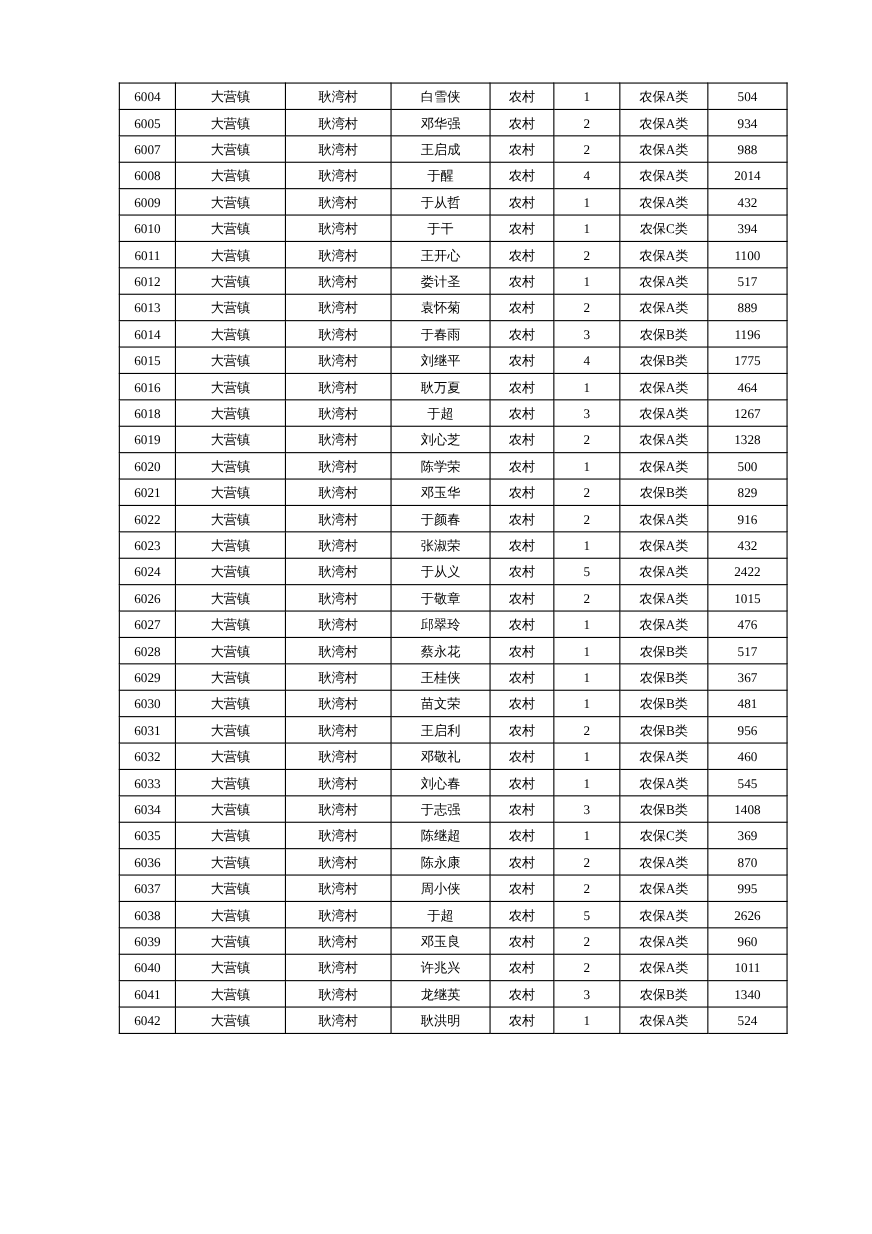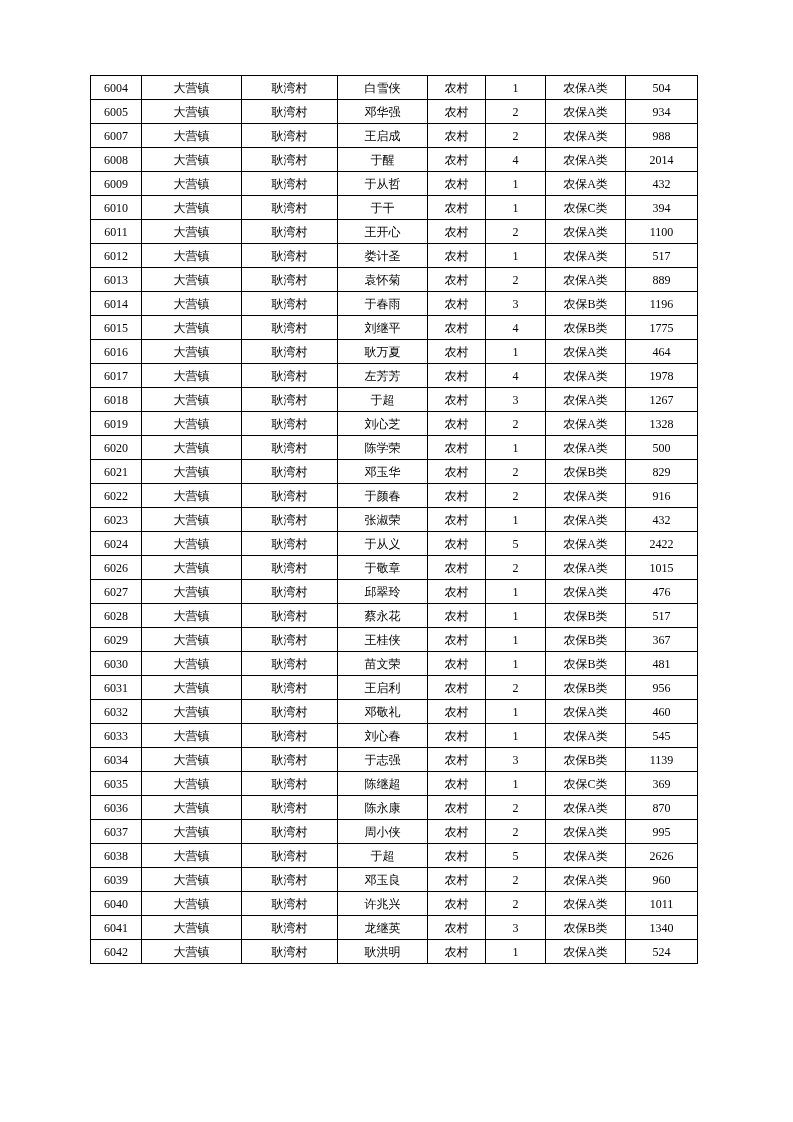--- a/index.html
+++ b/index.html
@@ -8,21 +8,21 @@
   }
   body {
     width: 793px;
     height: 1122px;
     background: #ffffff;
     position: relative;
     font-family: "Liberation Serif", "DejaVu Serif", serif;
   }
   .sheet {
     position: absolute;
-    left: 54px;
+    left: 72px;
     top: 75px;
     padding-left: 36px;
   }
   table.data-table {
     border-collapse: collapse;
     table-layout: fixed;
   }
   table.data-table td {
     border: 1px solid #000000;
     height: 24px;
@@ -175,30 +175,20 @@
           <td>6016</td>
           <td>大营镇</td>
           <td>耿湾村</td>
           <td>耿万夏</td>
           <td>农村</td>
           <td>1</td>
           <td>农保A类</td>
           <td>464</td>
         </tr>
         <tr>
-          <td>6017</td>
-          <td>大营镇</td>
-          <td>耿湾村</td>
-          <td>左芳芳</td>
-          <td>农村</td>
-          <td>4</td>
-          <td>农保A类</td>
-          <td>1978</td>
-        </tr>
-        <tr>
           <td>6018</td>
           <td>大营镇</td>
           <td>耿湾村</td>
           <td>于超</td>
           <td>农村</td>
           <td>3</td>
           <td>农保A类</td>
           <td>1267</td>
         </tr>
         <tr>
@@ -342,21 +332,21 @@
           <td>545</td>
         </tr>
         <tr>
           <td>6034</td>
           <td>大营镇</td>
           <td>耿湾村</td>
           <td>于志强</td>
           <td>农村</td>
           <td>3</td>
           <td>农保B类</td>
-          <td>1139</td>
+          <td>1408</td>
         </tr>
         <tr>
           <td>6035</td>
           <td>大营镇</td>
           <td>耿湾村</td>
           <td>陈继超</td>
           <td>农村</td>
           <td>1</td>
           <td>农保C类</td>
           <td>369</td>

